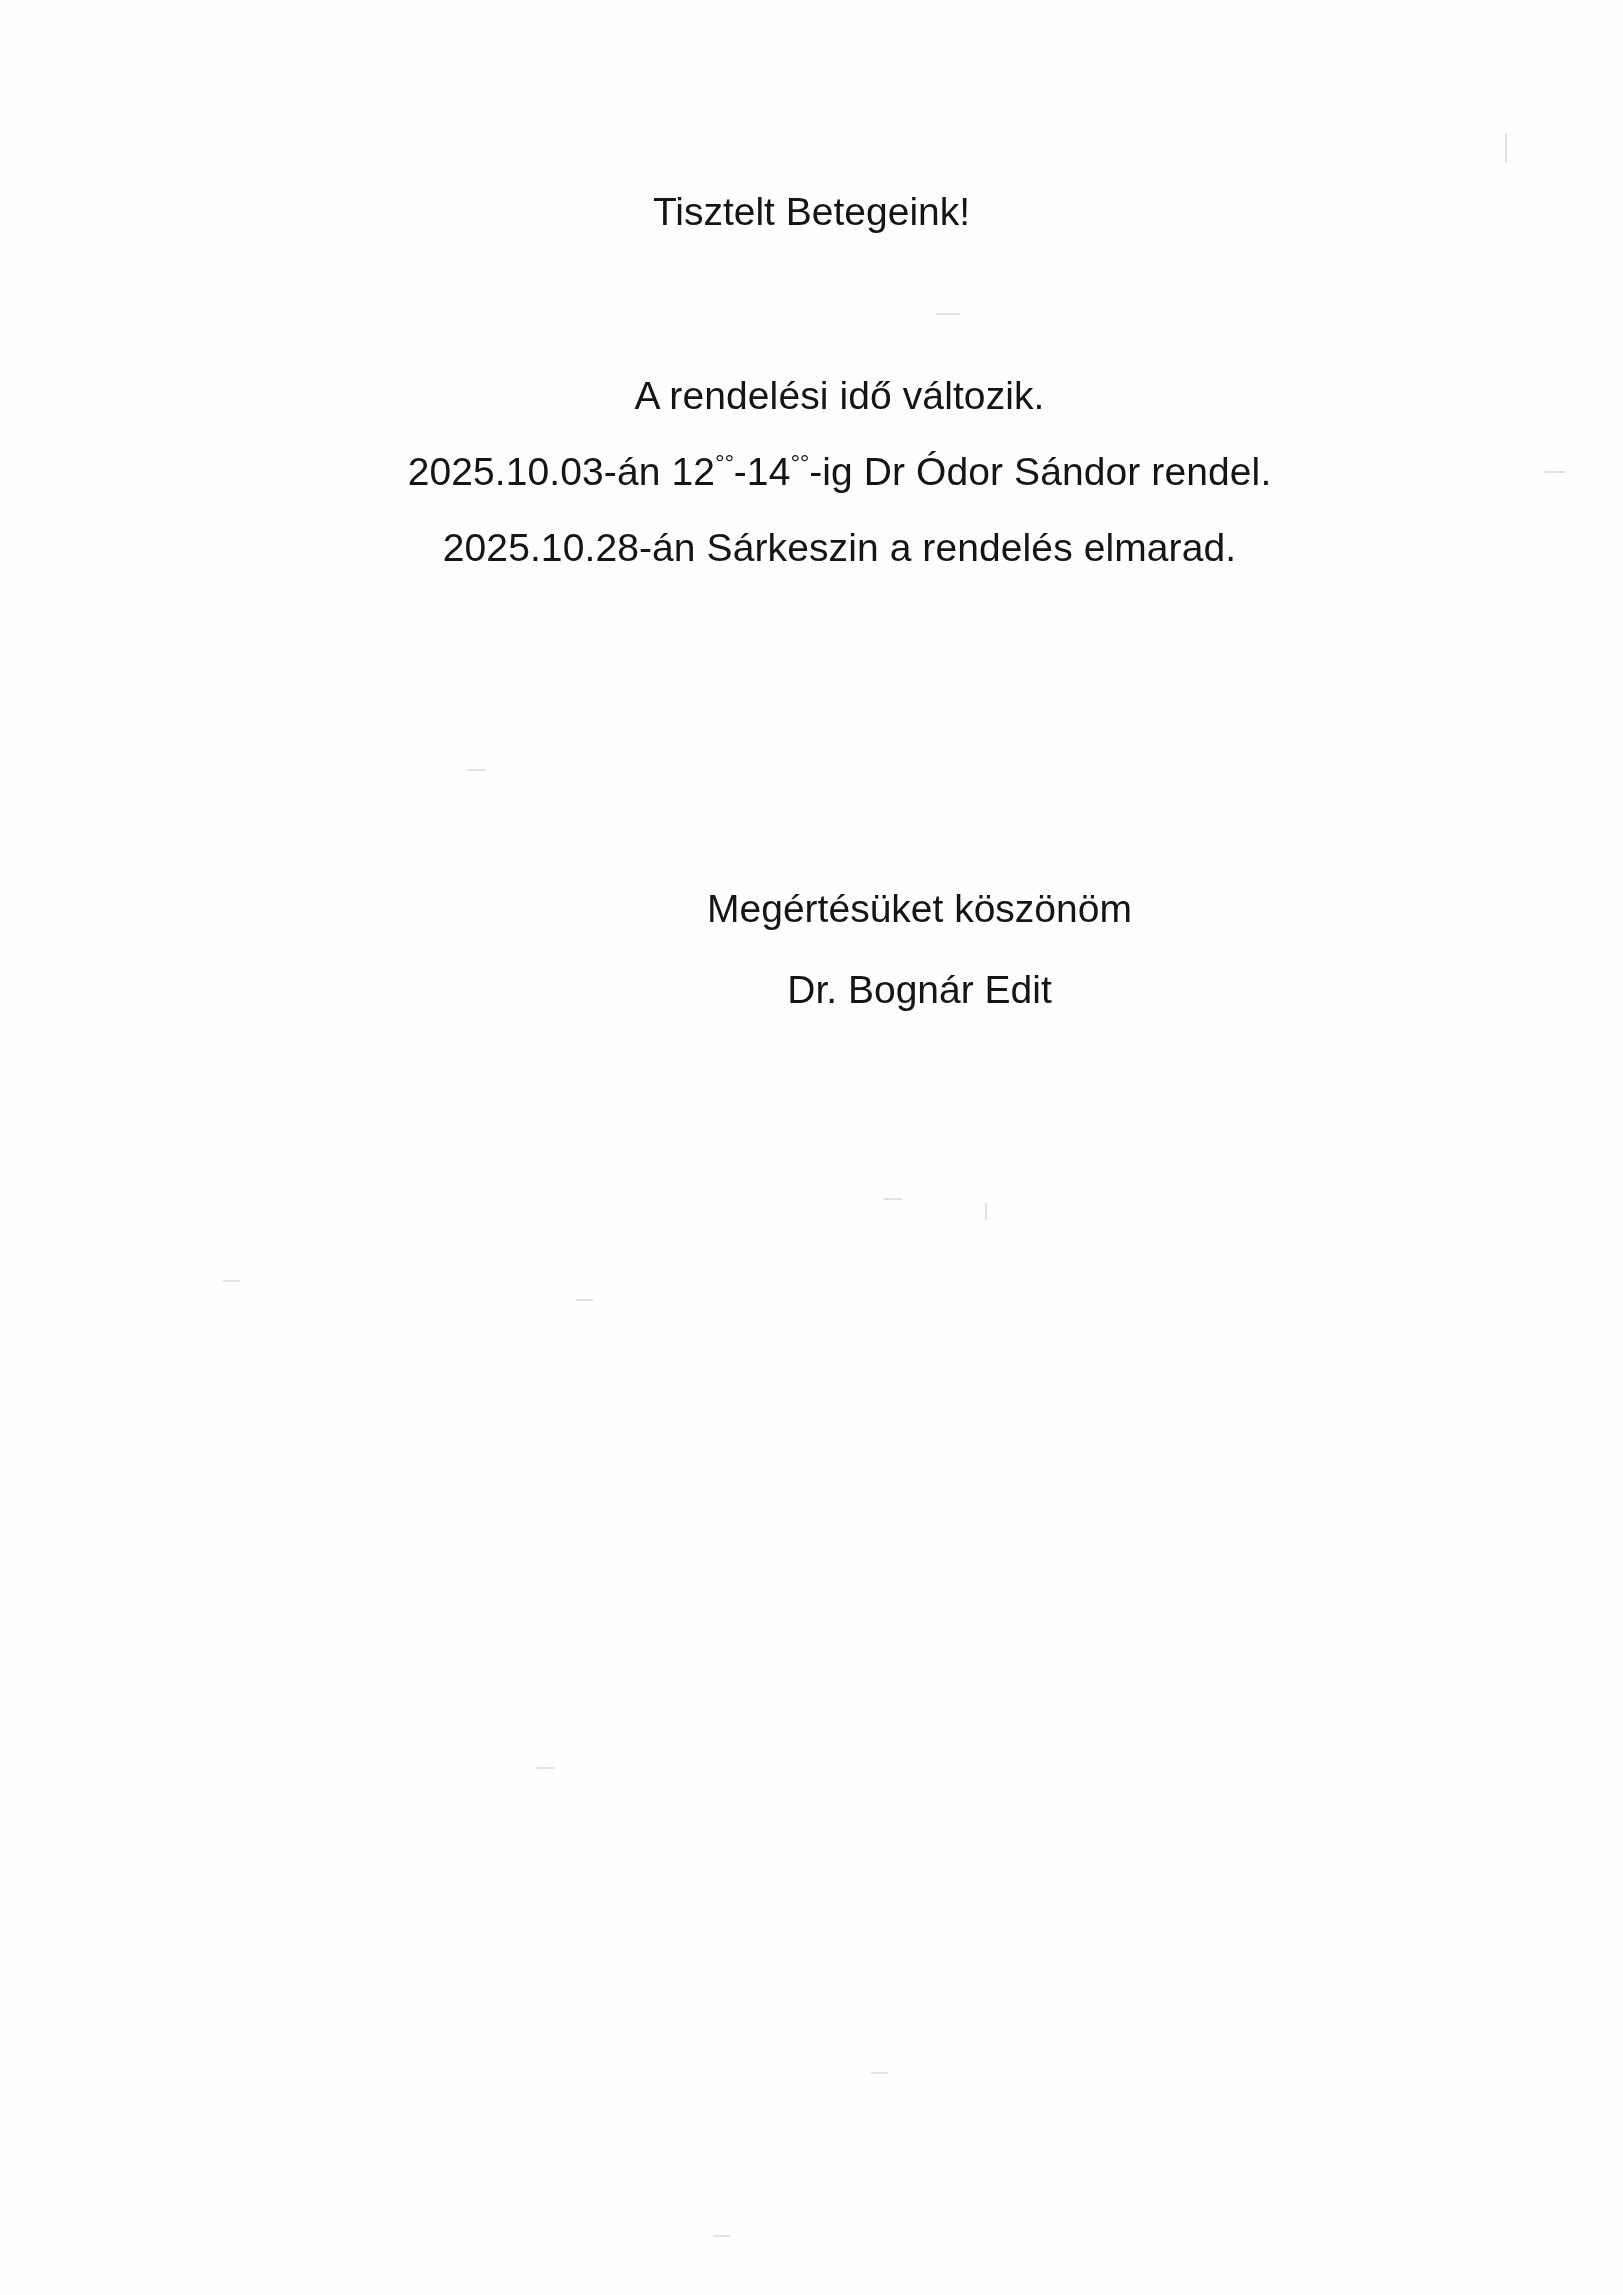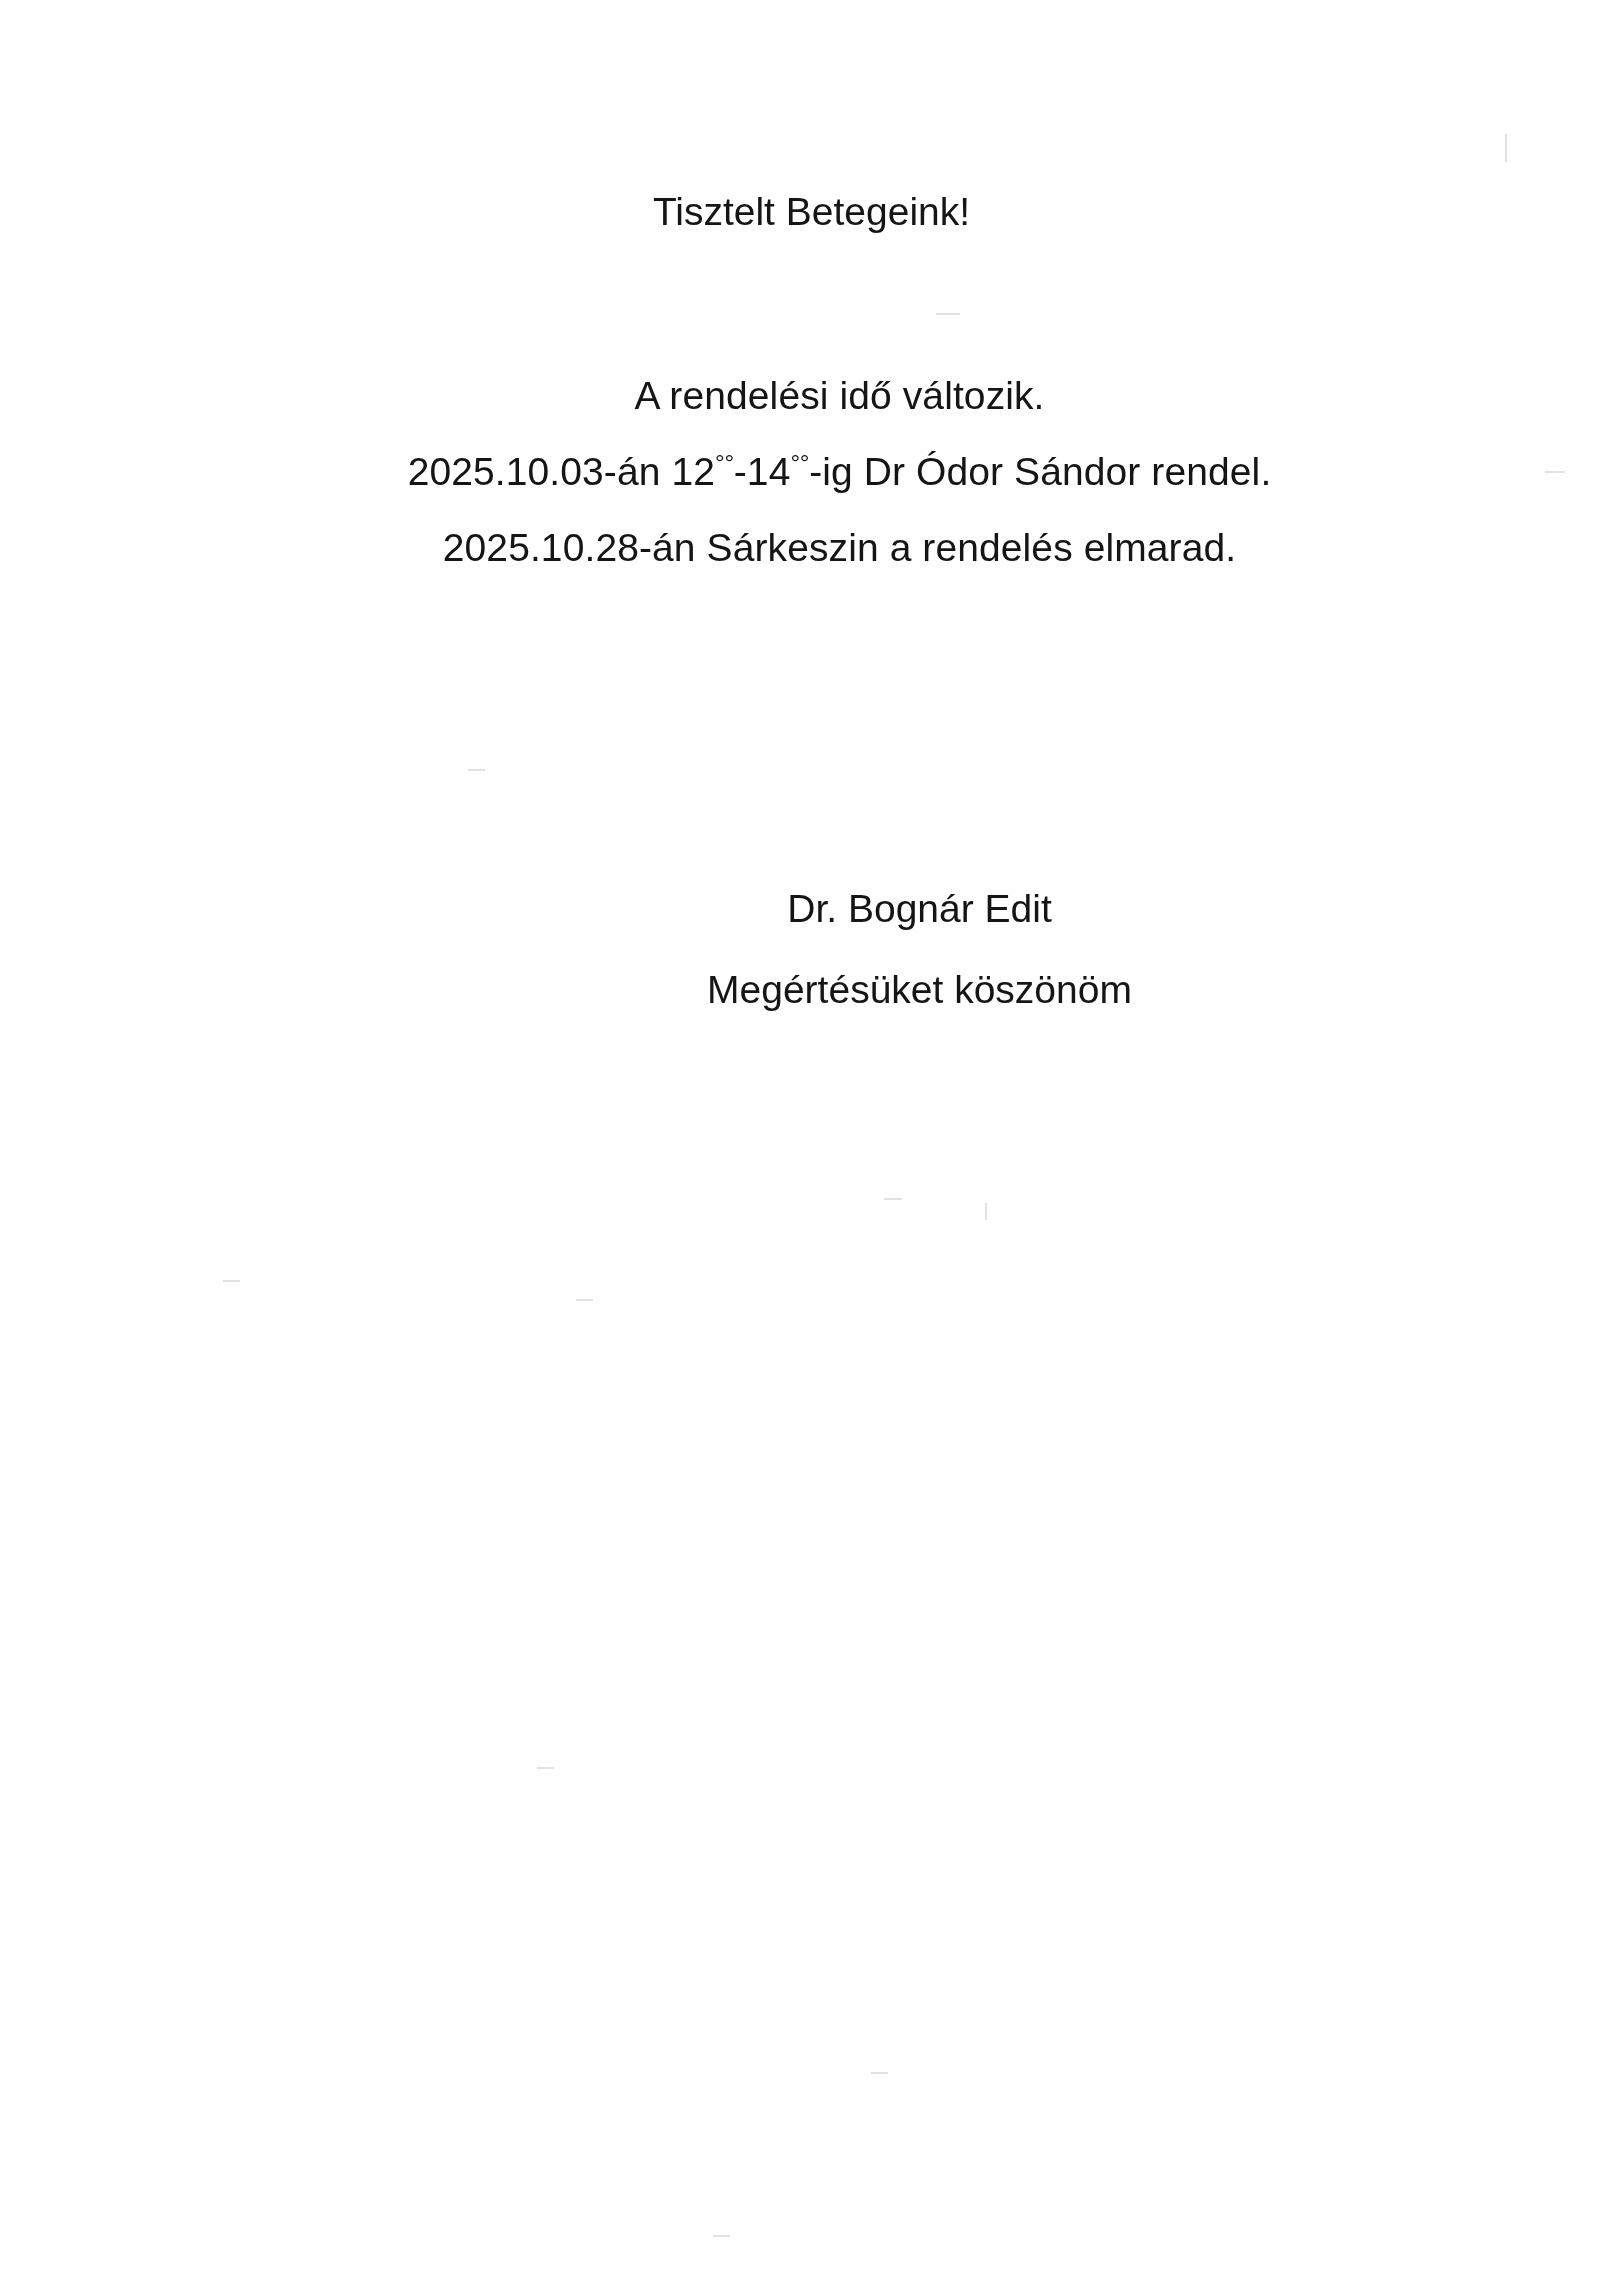--- a/index.html
+++ b/index.html
@@ -95,18 +95,18 @@
 
   <div class="heading">Tisztelt Betegeink!</div>
 
   <div class="block-main">
     <div class="line">A rendelési idő változik.</div>
     <div class="line">2025.10.03-án 12<sup class="deg">°°</sup>-14<sup class="deg">°°</sup>-ig Dr Ódor Sándor rendel.</div>
     <div class="line">2025.10.28-án Sárkeszin a rendelés elmarad.</div>
   </div>
 
   <div class="block-sign">
+    <div class="line-sign">Megértésüket köszönöm</div>
     <div class="line-sign">Dr. Bognár Edit</div>
-    <div class="line-sign">Megértésüket köszönöm</div>
   </div>
 
 </div>
 
 
 </body></html>

